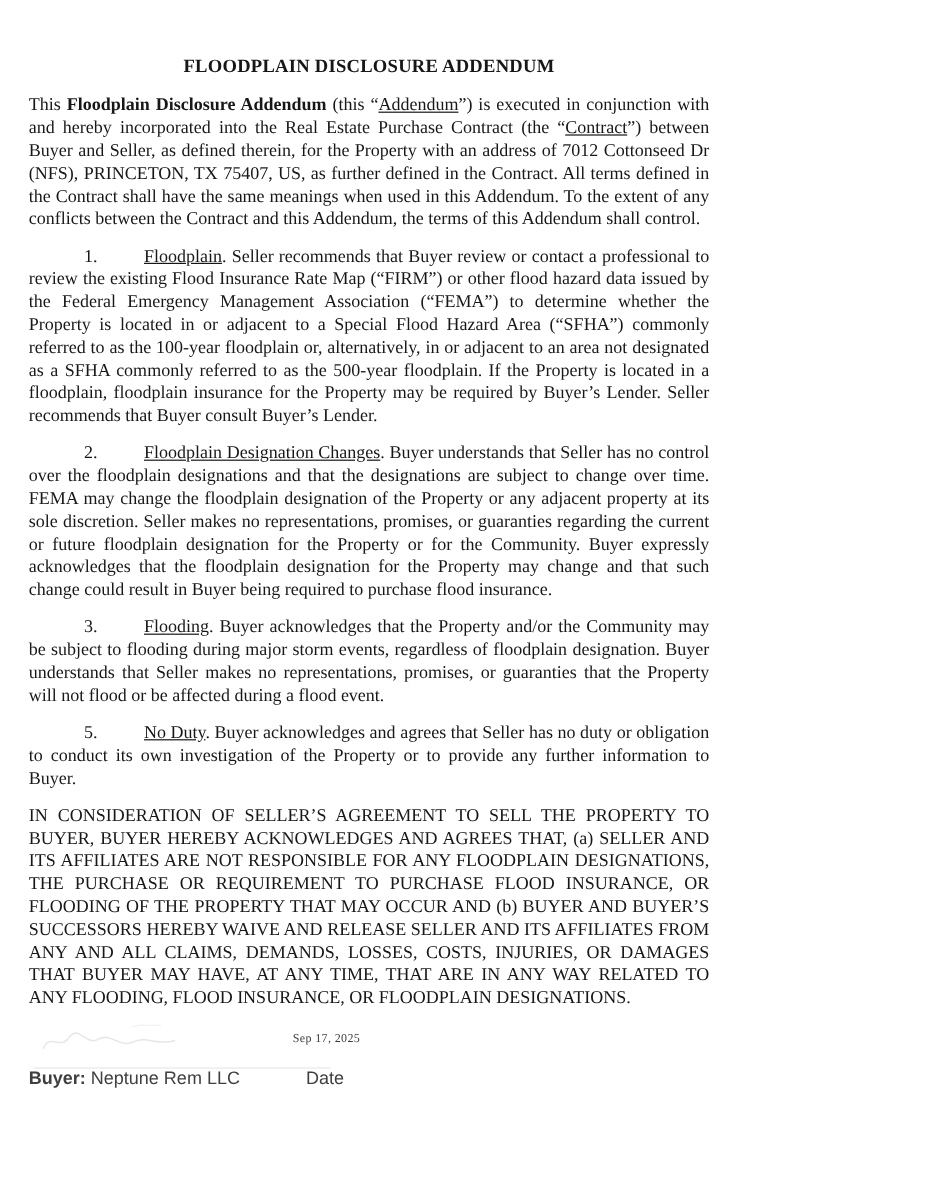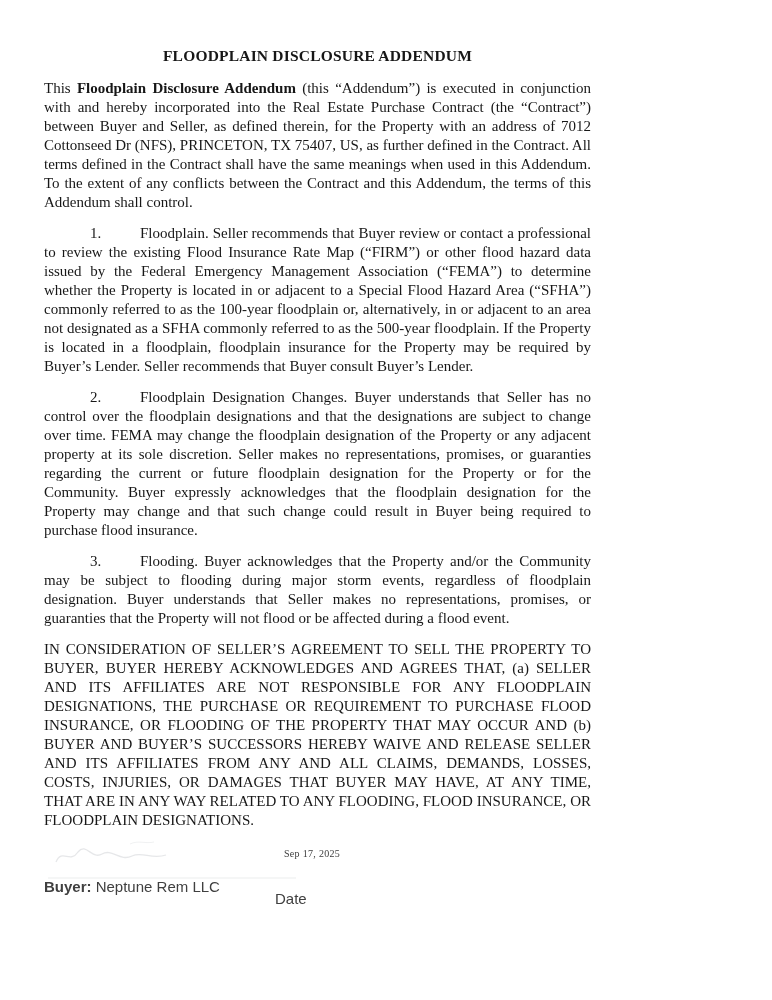--- a/index.html
+++ b/index.html
@@ -4,21 +4,21 @@
 <style>
   html, body { margin: 0; padding: 0; }
   body {
     width: 772px; height: 1000px;
     background: #ffffff;
     overflow: hidden;
   }
   .page {
     box-sizing: border-box;
     width: 635px; height: 1000px;
-    padding: 46px 44px 0 44px;
+    padding: 46px 44px 0 24px;
     background: #ffffff;
     font-family: "Liberation Serif", serif;
     font-size: 15px;
     line-height: 19px;
     color: #171717;
   }
   .doc-title {
     font-size: 15.5px;
     font-weight: bold;
     text-align: center;
@@ -28,63 +28,64 @@
   p.para {
     margin: 0 0 12px 0;
     text-align: justify;
   }
   p.section { text-indent: 46px; }
   .num {
     display: inline-block;
     width: 50px;
     text-indent: 0;
   }
-  .u { }
+  .u { text-decoration: underline; }
   .b { font-weight: bold; }
   p.caps { font-weight: normal; }
   .sig-area {
     position: relative;
     height: 36px;
     margin-top: 2px;
   }
   .sig-mark { position: absolute; left: -10px; top: -6px; }
   .sig-date {
     position: absolute;
-    left: 240px; top: 6px;
+    left: 220px; top: 6px;
     font-size: 10px;
     line-height: 12px;
     color: #3c3c3c;
     letter-spacing: 0.3px;
   }
   .sig-row {
     position: relative;
     font-family: "Liberation Sans", sans-serif;
     font-size: 15px;
     line-height: 18px;
     color: #404040;
   }
   .buyer-label { font-weight: bold; }
-  .date-label { position: absolute; left: 231px; top: 12px; }
+  .date-label { position: absolute; left: 231px; top: 0; }
 </style>
 </head>
 <body>
 
 <div class="page">
 
   <h1 class="doc-title">FLOODPLAIN DISCLOSURE ADDENDUM</h1>
 
   <p class="para"><span>This </span><span class="b">Floodplain Disclosure Addendum</span><span> (this “</span><span class="u">Addendum</span><span>”) is executed in conjunction with and hereby incorporated into the Real Estate Purchase Contract (the “</span><span class="u">Contract</span><span>”) between Buyer and Seller, as defined therein, for the Property with an address of 7012 Cottonseed Dr (NFS), PRINCETON, TX  75407, US, as further defined in the Contract.  All terms defined in the Contract shall have the same meanings when used in this Addendum.  To the extent of any conflicts between the Contract and this Addendum, the terms of this Addendum shall control.</span></p>
 
   <p class="para section"><span class="num">1.</span><span class="u">Floodplain</span><span>.  Seller recommends that Buyer review or contact a professional to review the existing Flood Insurance Rate Map (“FIRM”) or other flood hazard data issued by the Federal Emergency Management Association (“FEMA”) to determine whether the Property is located in or adjacent to a Special Flood Hazard Area (“SFHA”) commonly referred to as the 100-year floodplain or, alternatively, in or adjacent to an area not designated as a SFHA commonly referred to as the 500-year floodplain.  If the Property is located in a floodplain, floodplain insurance for the Property may be required by Buyer’s Lender.  Seller recommends that Buyer consult Buyer’s Lender.</span></p>
 
   <p class="para section"><span class="num">2.</span><span class="u">Floodplain Designation Changes</span><span>.  Buyer understands that Seller has no control over the floodplain designations and that the designations are subject to change over time.  FEMA may change the floodplain designation of the Property or any adjacent property at its sole discretion.  Seller makes no representations, promises, or guaranties regarding the current or future floodplain designation for the Property or for the Community.  Buyer expressly acknowledges that the floodplain designation for the Property may change and that such change could result in Buyer being required to purchase flood insurance.</span></p>
 
   <p class="para section"><span class="num">3.</span><span class="u">Flooding</span><span>.  Buyer acknowledges that the Property and/or the Community may be subject to flooding during major storm events, regardless of floodplain designation.  Buyer understands that Seller makes no representations, promises, or guaranties that the Property will not flood or be affected during a flood event.</span></p>
 
 
+  <p class="para section"><span class="num">5.</span><span class="u">No Duty</span><span>.  Buyer acknowledges and agrees that Seller has no duty or obligation to conduct its own investigation of the Property or to provide any further information to Buyer.</span></p>
 
   <p class="para caps">IN CONSIDERATION OF SELLER’S AGREEMENT TO SELL THE PROPERTY TO BUYER, BUYER HEREBY ACKNOWLEDGES AND AGREES THAT, (a) SELLER AND ITS AFFILIATES ARE NOT RESPONSIBLE FOR ANY FLOODPLAIN DESIGNATIONS,  THE PURCHASE OR REQUIREMENT TO PURCHASE FLOOD INSURANCE, OR FLOODING OF THE PROPERTY THAT MAY OCCUR AND (b) BUYER AND BUYER’S SUCCESSORS HEREBY WAIVE AND RELEASE SELLER AND ITS AFFILIATES FROM ANY AND ALL CLAIMS, DEMANDS, LOSSES, COSTS, INJURIES, OR DAMAGES THAT BUYER MAY HAVE, AT ANY TIME, THAT ARE IN ANY WAY RELATED TO ANY FLOODING, FLOOD INSURANCE, OR FLOODPLAIN DESIGNATIONS.</p>
 
 
   <div class="sig-area">
     <svg class="sig-mark" width="330" height="48" viewBox="0 0 330 48">
       <path d="M22 26 C 28 12, 36 28, 44 16 C 52 6, 58 24, 68 18 C 78 12, 86 26, 98 20 C 108 15, 118 24, 132 19" fill="none" stroke="#8f939b" stroke-opacity="0.22" stroke-width="1.3"></path>
       <path d="M96 8 C 104 4, 112 8, 120 6" fill="none" stroke="#9aa0a6" stroke-opacity="0.15" stroke-width="1"></path>
       <line x1="14" y1="42" x2="262" y2="42" stroke="#9aa0a6" stroke-opacity="0.2" stroke-width="1.2"></line>
     </svg>

